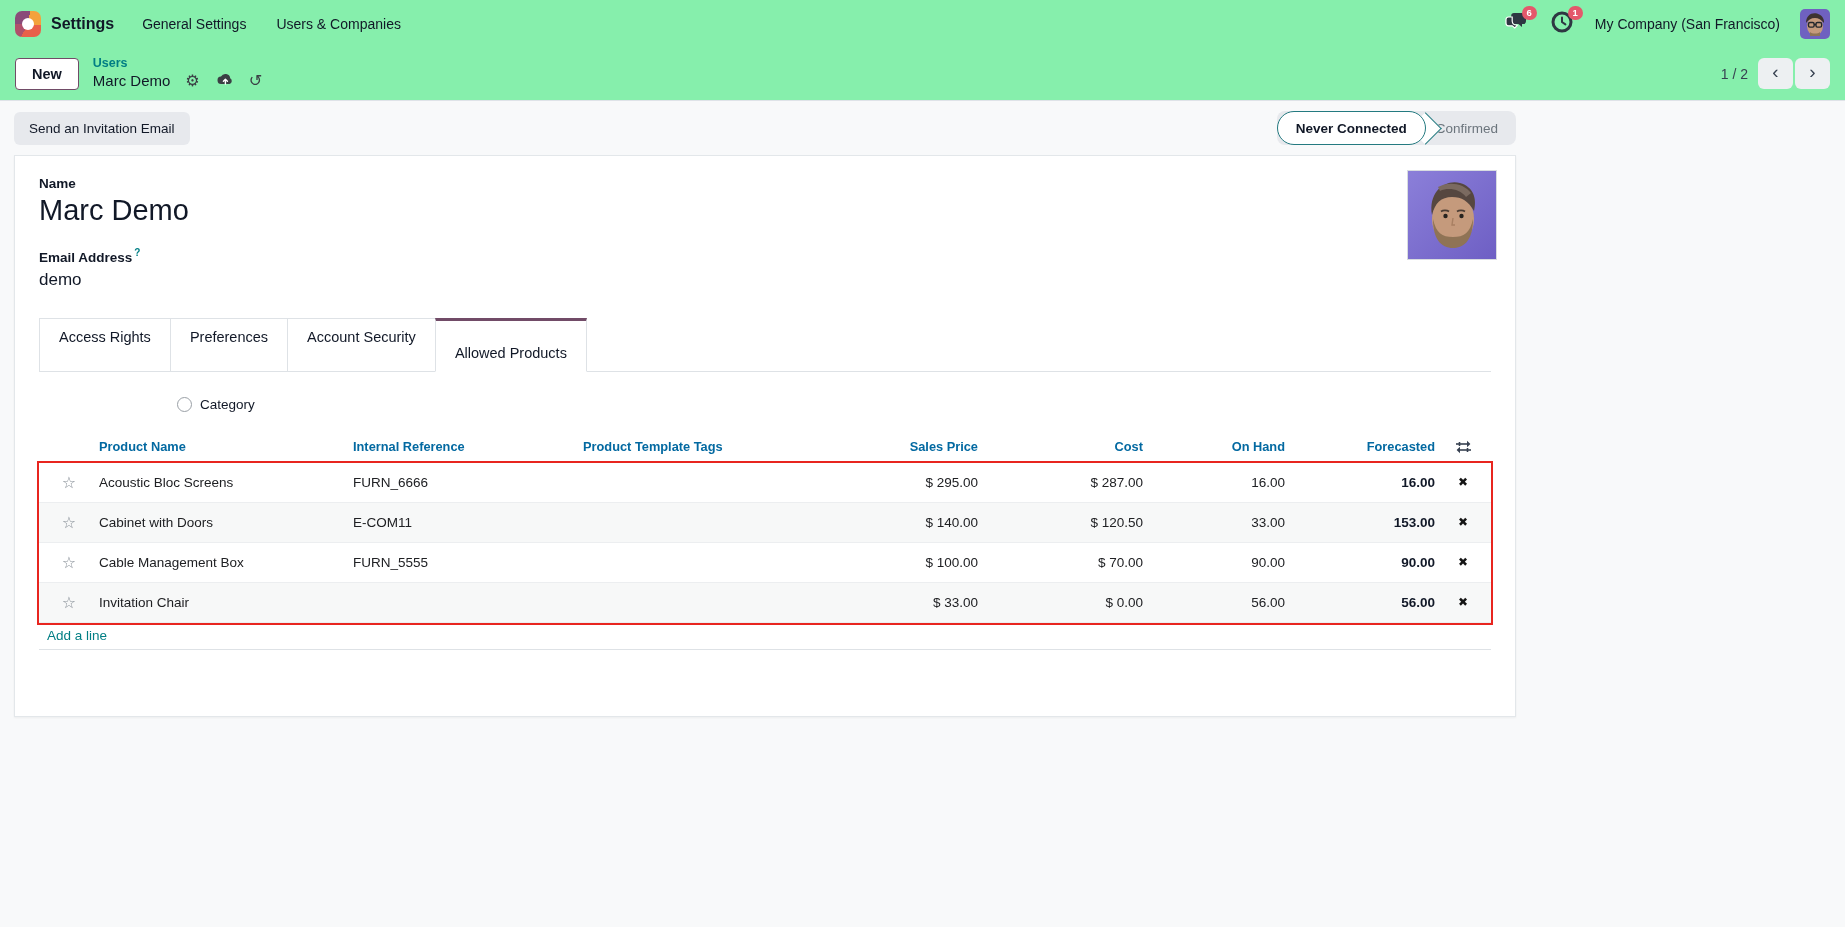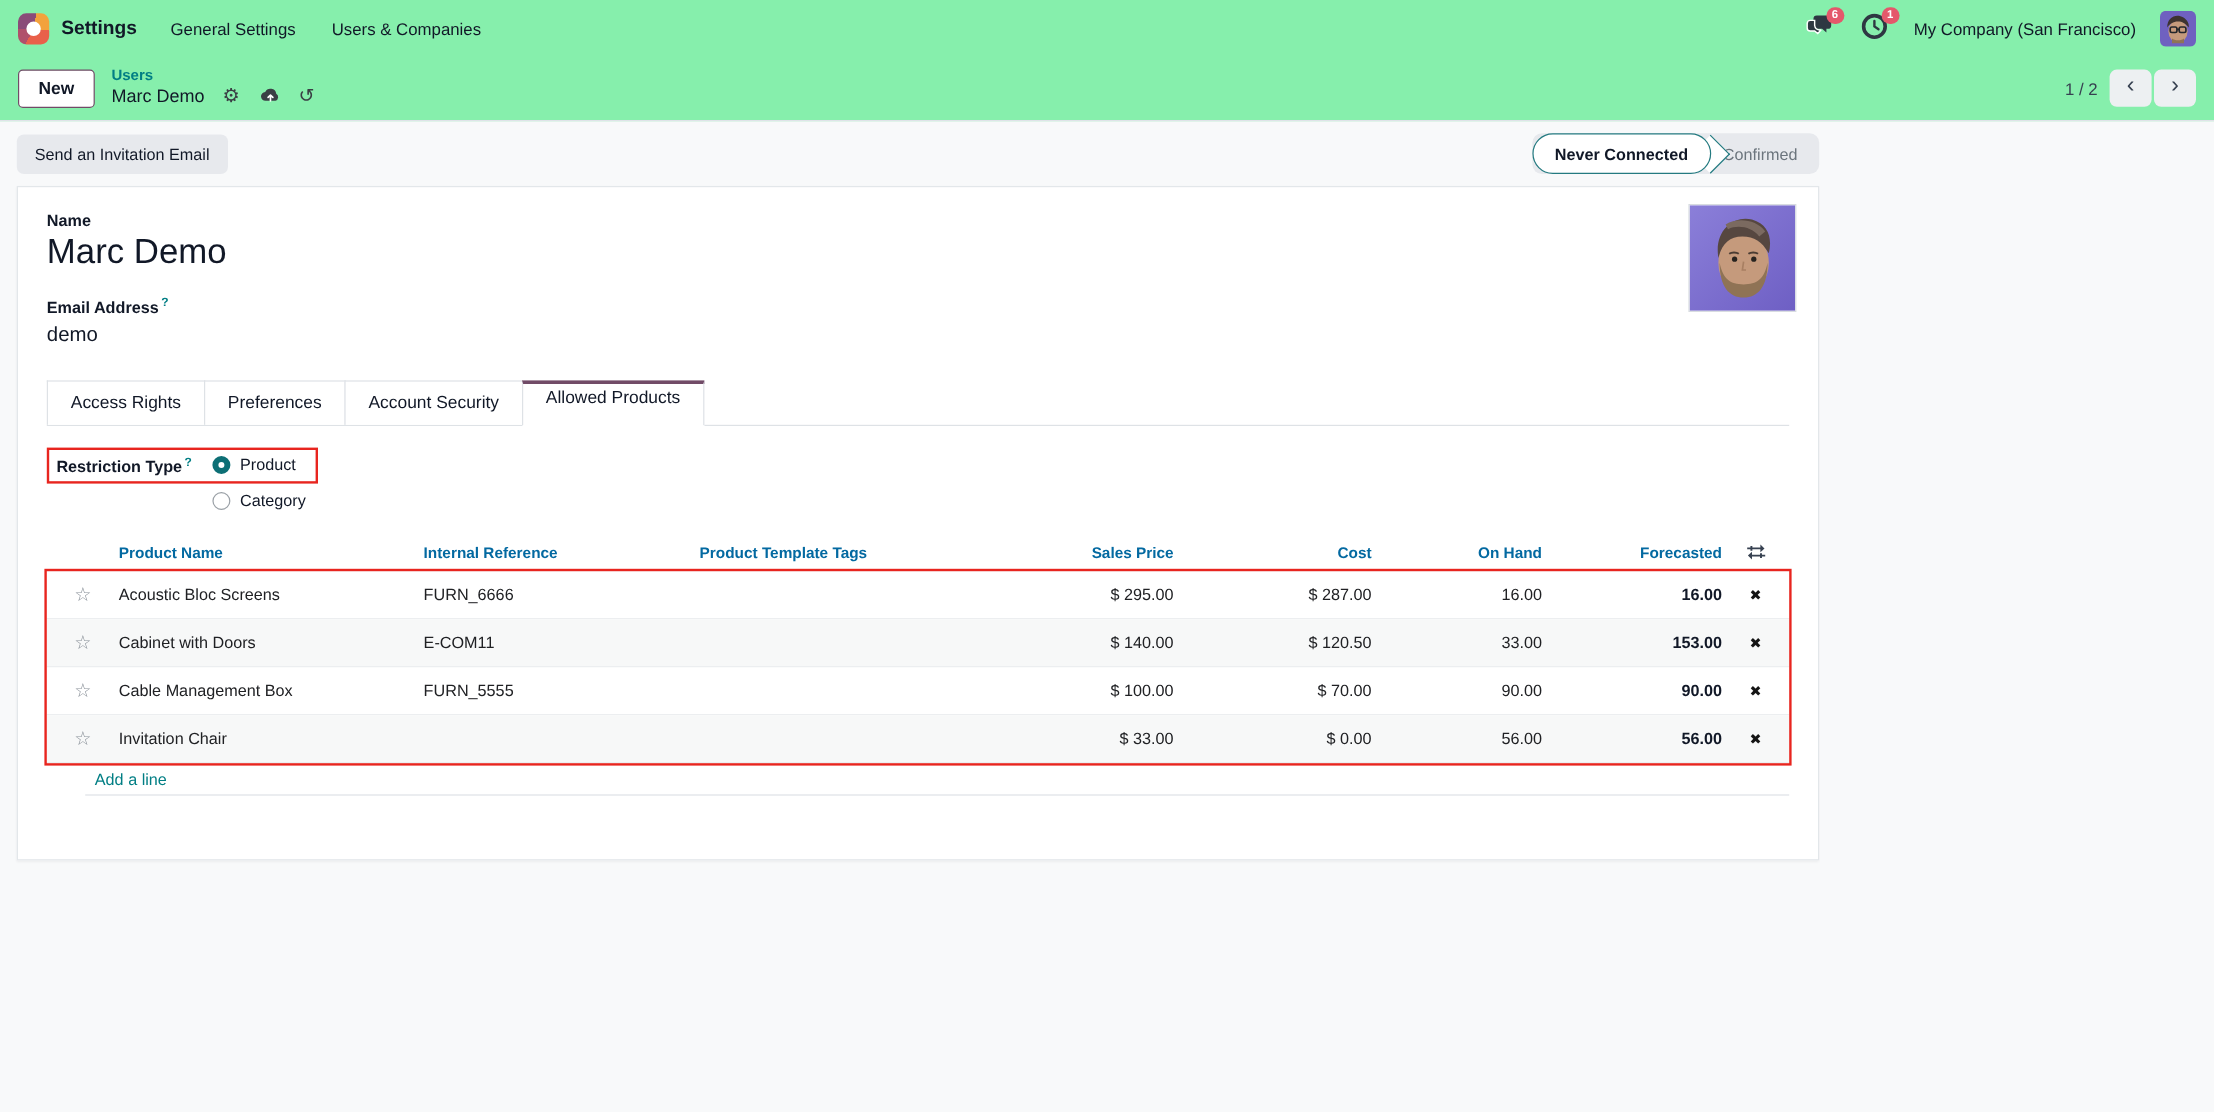--- a/index.html
+++ b/index.html
@@ -58,21 +58,21 @@
   .field-label { font-size:13.5px; font-weight:700; color:#111827; }
   .help-sup { color:#017e84; font-size:10px; vertical-align:super; margin-left:2px; font-weight:700; }
   .record-name { font-size:29px; font-weight:500; color:#111827; margin:3px 0 20px; }
   .email-value { font-size:17px; color:#111827; margin-top:5px; }
   .sheet-avatar { position:absolute; top:14px; right:18px; width:90px; height:90px;
     border:1px solid #d8dce0; cursor:pointer; }
   
   .tabs { display:flex; margin-top:28px; border-bottom:1px solid #dee2e6; }
   .tab { padding:10px 19px; font-size:14.5px; color:#111827; background:#fff;
     border:1px solid #dee2e6; border-bottom:none; margin-right:-1px; cursor:pointer; }
-  .tab.active { border-top:3px solid #714b67; padding-top:4px; margin-bottom:-1px;
+  .tab.active { border-top:3px solid #714b67; padding-top:24px; margin-bottom:-1px;
     border-bottom:1px solid #fff; }
   .tab-content { padding-top:18px; }
   
   .red-box { border:2px solid #e8251f; display:inline-flex; align-items:center; padding:5px 16px 5px 6px; }
   .restriction-label { width:130px; }
   .radio { width:15px; height:15px; border-radius:50%; background:#fff; flex:none; cursor:pointer; }
   .radio.checked { border:5px solid #0d6f75; }
   .radio.unchecked { border:1px solid #9aa0a6; }
   .radio-label { font-size:13.5px; color:#111827; margin-left:8px; cursor:pointer; }
   .category-row { display:flex; align-items:center; margin:7px 0 20px 138px; }
@@ -81,21 +81,21 @@
   .tbl-header { height:31px; font-size:12.8px; font-weight:700; color:#0369a1; border-bottom:1px solid #dee2e6; }
   .th-right { text-align:right; }
   .th-gear { display:flex; justify-content:center; cursor:pointer; }
   .rows-wrap { outline:2px solid #e8251f; }
   .trow { height:40px; font-size:13.5px; color:#202124; border-bottom:1px solid #eceef0; cursor:pointer; }
   .trow.zebra { background:#f7f8f8; }
   .cell-star { text-align:center; color:#8a9199; font-size:16px; cursor:pointer; }
   .cell-right { text-align:right; }
   .cell-bold { font-weight:700; color:#111827; }
   .cell-del { text-align:center; font-size:12px; font-weight:700; color:#141414; cursor:pointer; }
-  .addline-row { height:27px; display:flex; align-items:center; border-bottom:1px solid #dee2e6;margin-left:32px; }
+  .addline-row { height:27px; display:flex; align-items:center; border-bottom:1px solid #dee2e6; }
   .addline-link { color:#017e84; font-size:13.5px; margin-left:8px; cursor:pointer; }
 </style>
 </head>
 <body>
 
 <div class="top-header">
   <div class="navbar">
     <div class="brand">
       <span class="odoo-logo"></span>
       <span class="app-name">Settings</span>
@@ -204,27 +204,20 @@
 
   <div class="tabs">
     <div class="tab">Access Rights</div>
     <div class="tab">Preferences</div>
     <div class="tab">Account Security</div>
     <div class="tab active">Allowed Products</div>
   </div>
 
   <div class="tab-content">
     
-    <div class="red-box">
-      <span class="field-label restriction-label">
-        <span>Restriction Type</span><sup class="help-sup">?</sup>
-      </span>
-      <span class="radio checked"></span>
-      <span class="radio-label">Product</span>
-    </div>
     <div class="category-row">
       <span class="radio unchecked"></span>
       <span class="radio-label">Category</span>
     </div>
 
     
     <div class="grid-cols tbl-header">
       <span></span>
       <span>Product Name</span>
       <span>Internal Reference</span>

